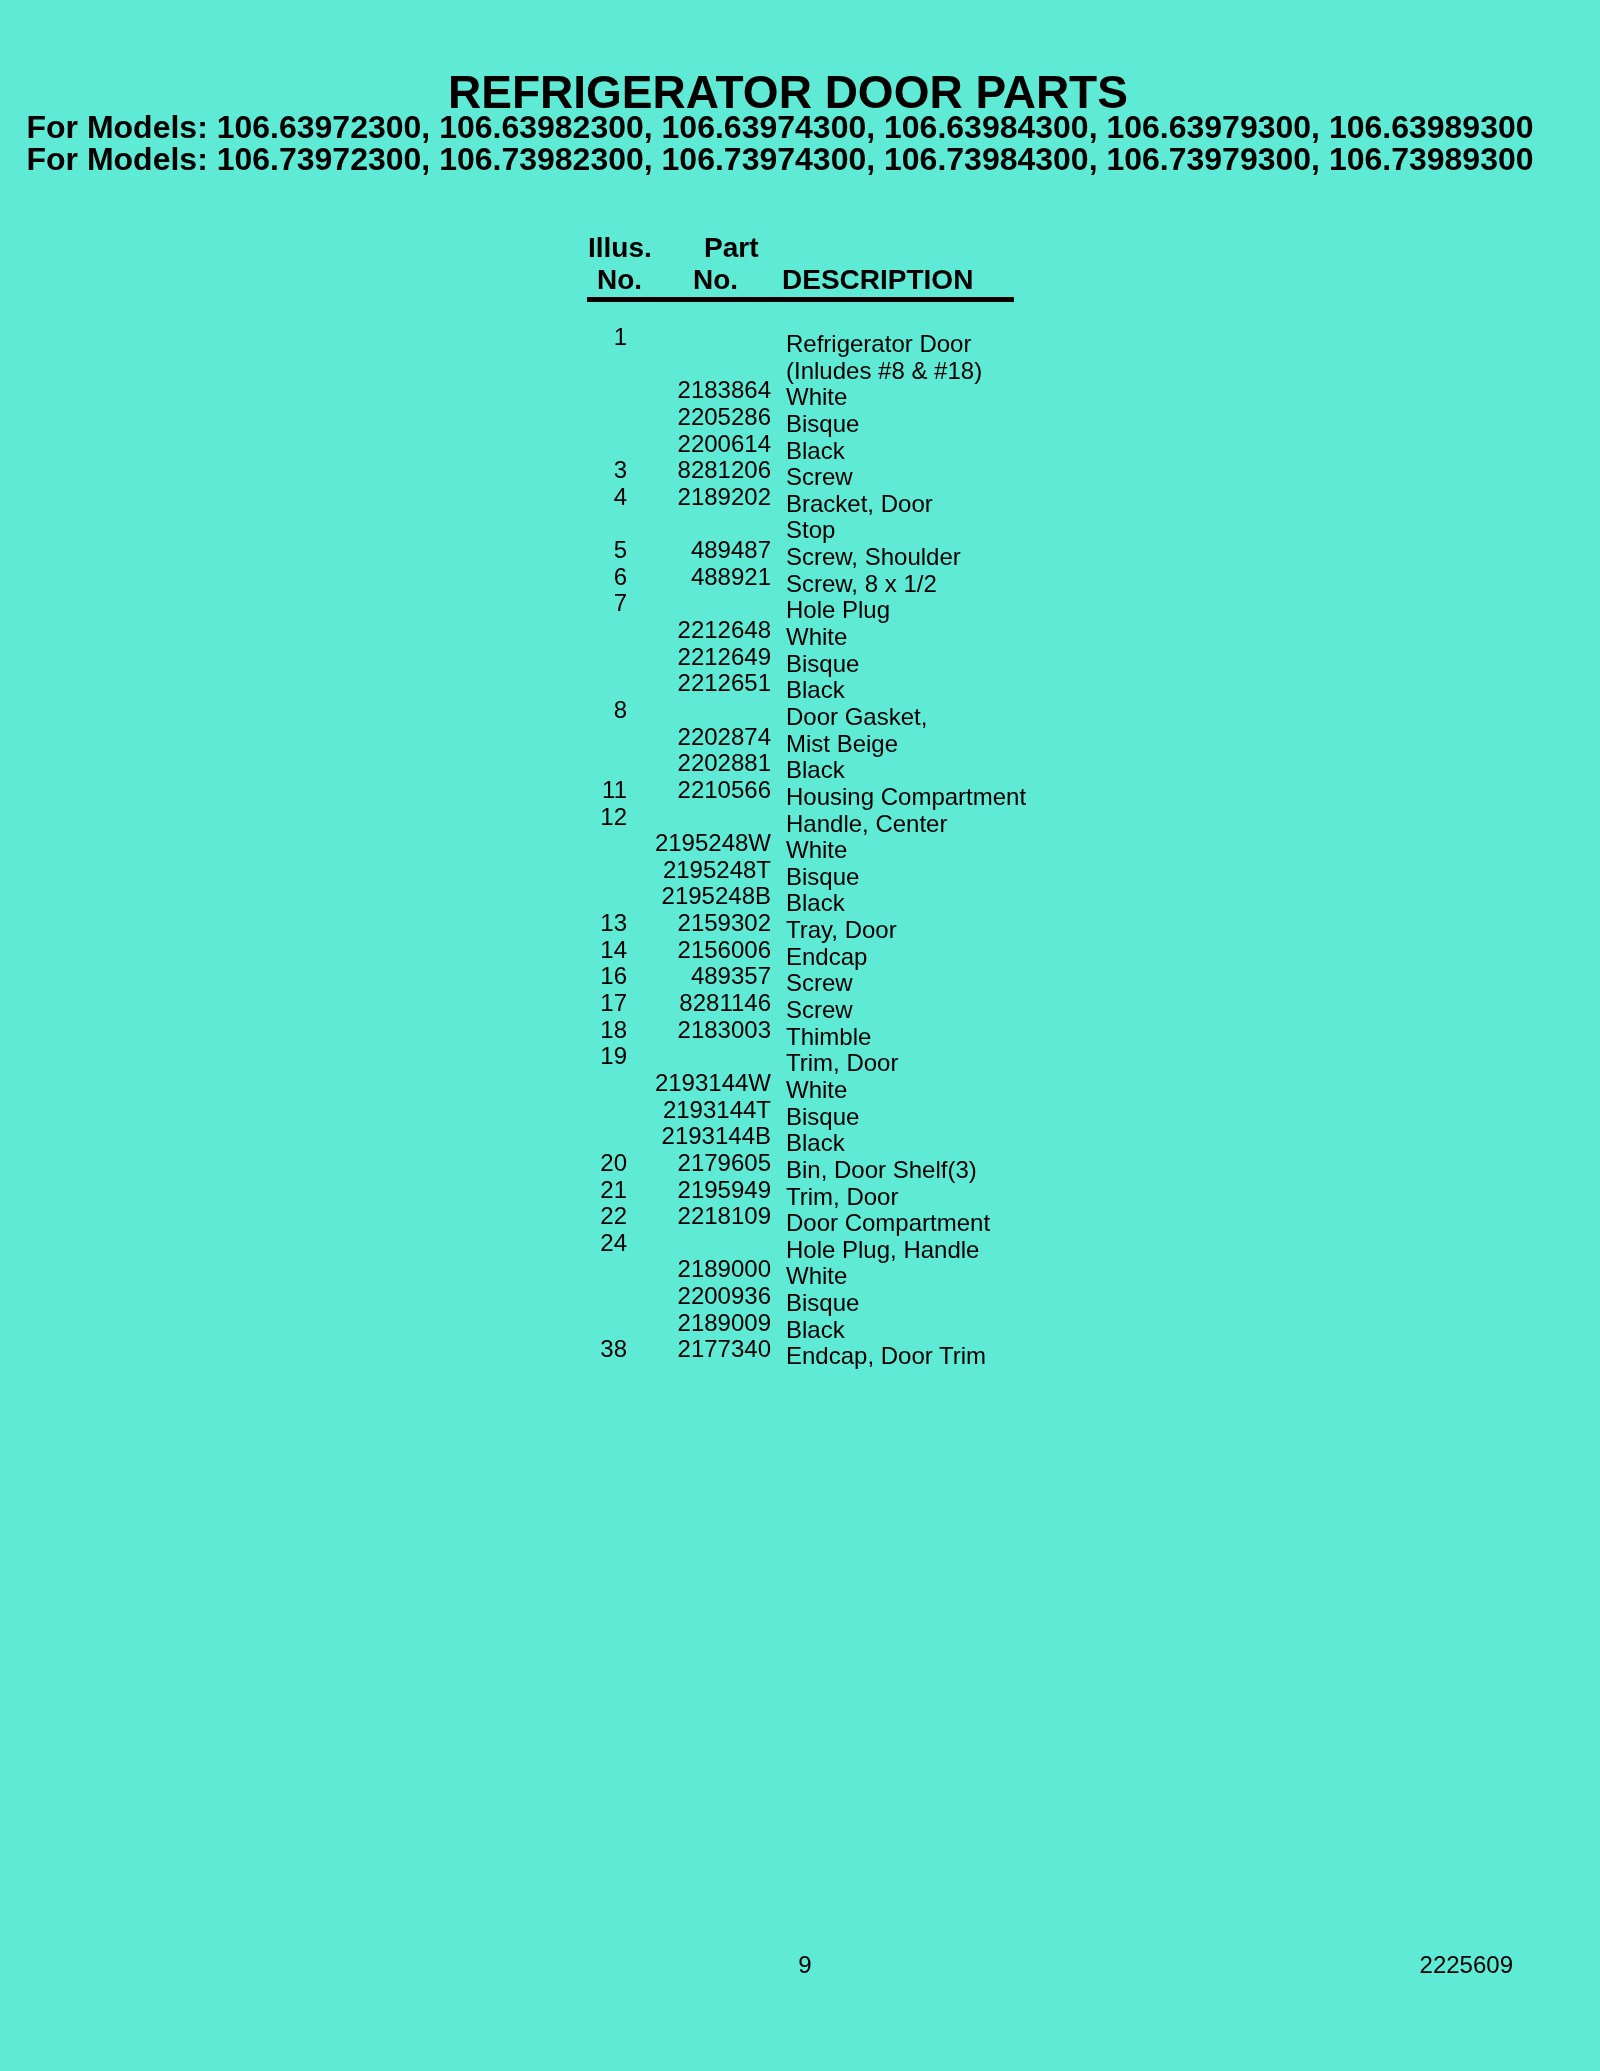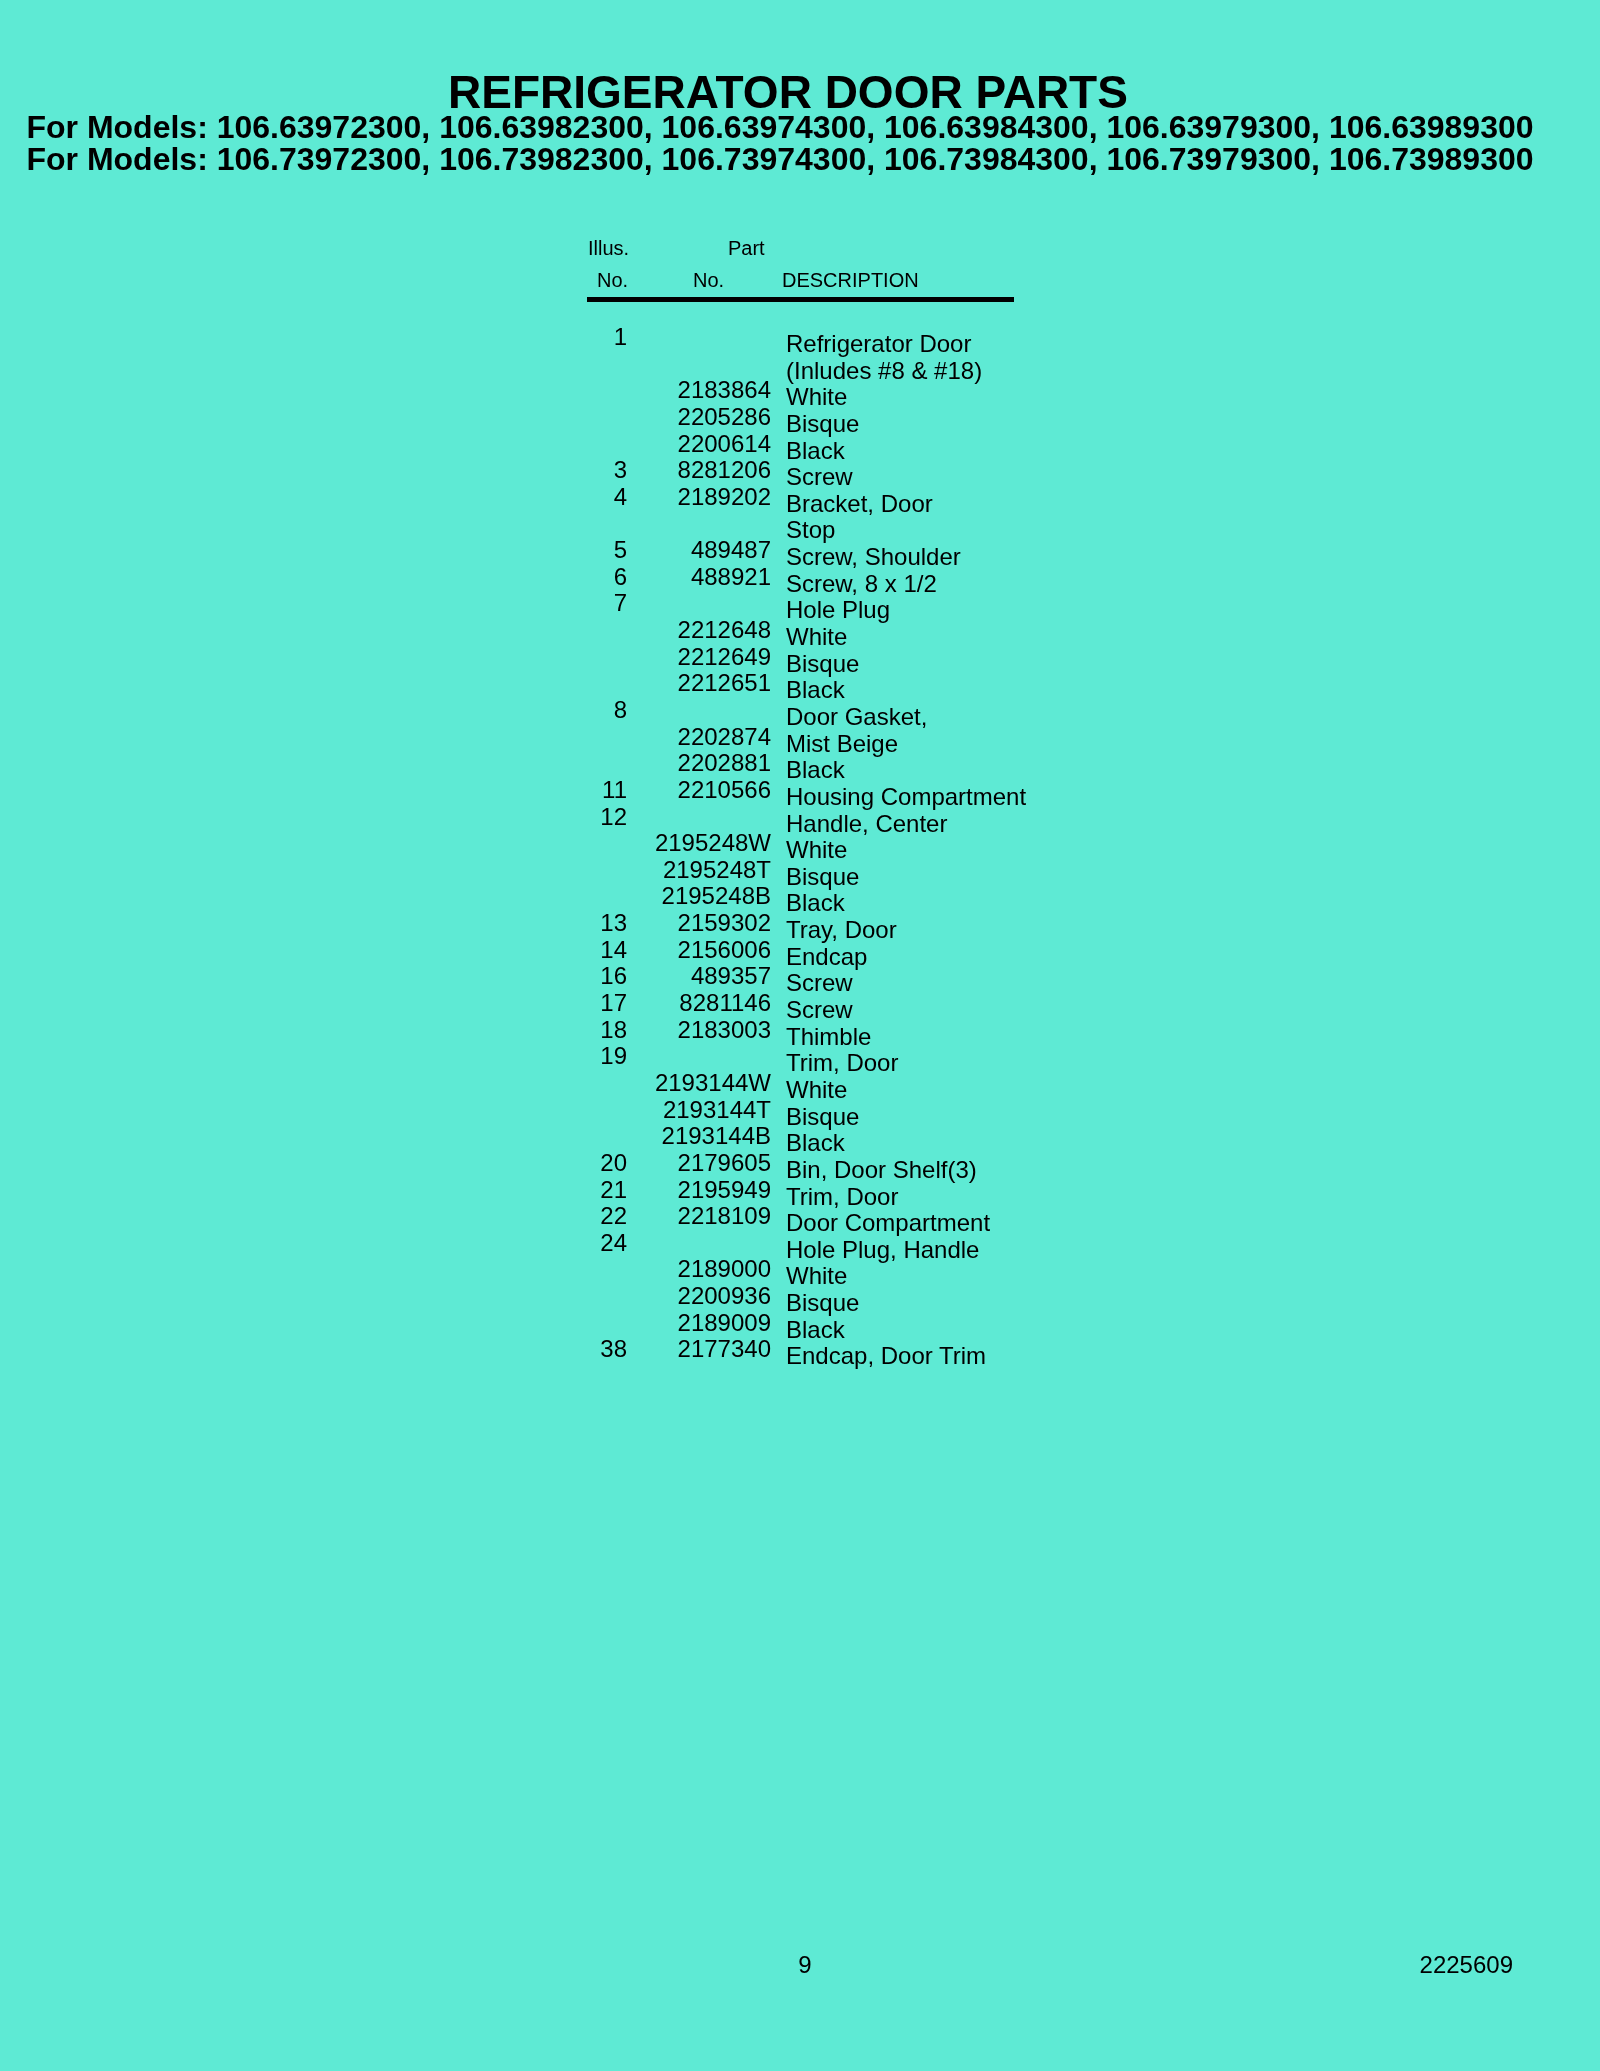--- a/index.html
+++ b/index.html
@@ -37,27 +37,27 @@
     text-align: center;
   }
   .model-line {
     font-size: 32px;
     line-height: 32px;
     font-weight: bold;
     white-space: nowrap;
   }
   .hdr {
     position: absolute;
-    font-size: 20px;
+    font-size: 28px;
     line-height: 30px;
-    font-weight: normal;
+    font-weight: bold;
     white-space: nowrap;
   }
   .hdr-illus-1 { top: 233px; left: 588px; }
-  .hdr-part-1  { top: 233px; left: 728px; }
+  .hdr-part-1  { top: 233px; left: 704px; }
   .hdr-illus-2 { top: 265px; left: 597px; }
   .hdr-part-2  { top: 265px; left: 693px; }
   .hdr-desc    { top: 265px; left: 782px; }
   .hdr-rule {
     position: absolute;
     top: 297px;
     left: 587px;
     width: 427px;
     height: 5px;
     background: #000000;

